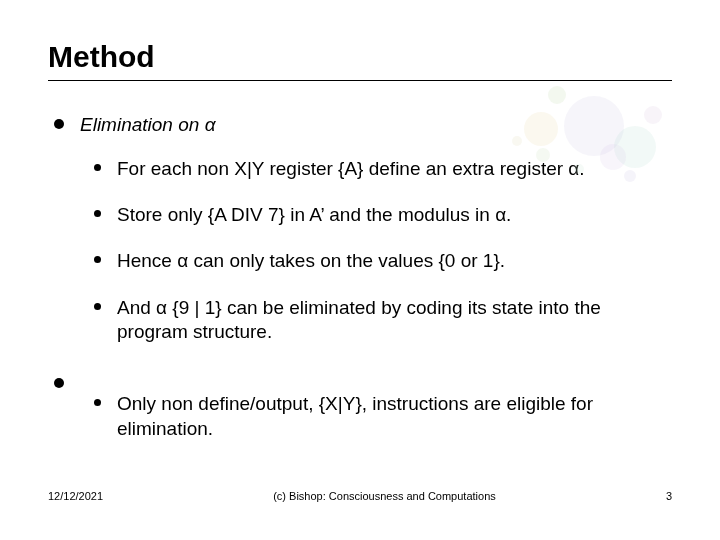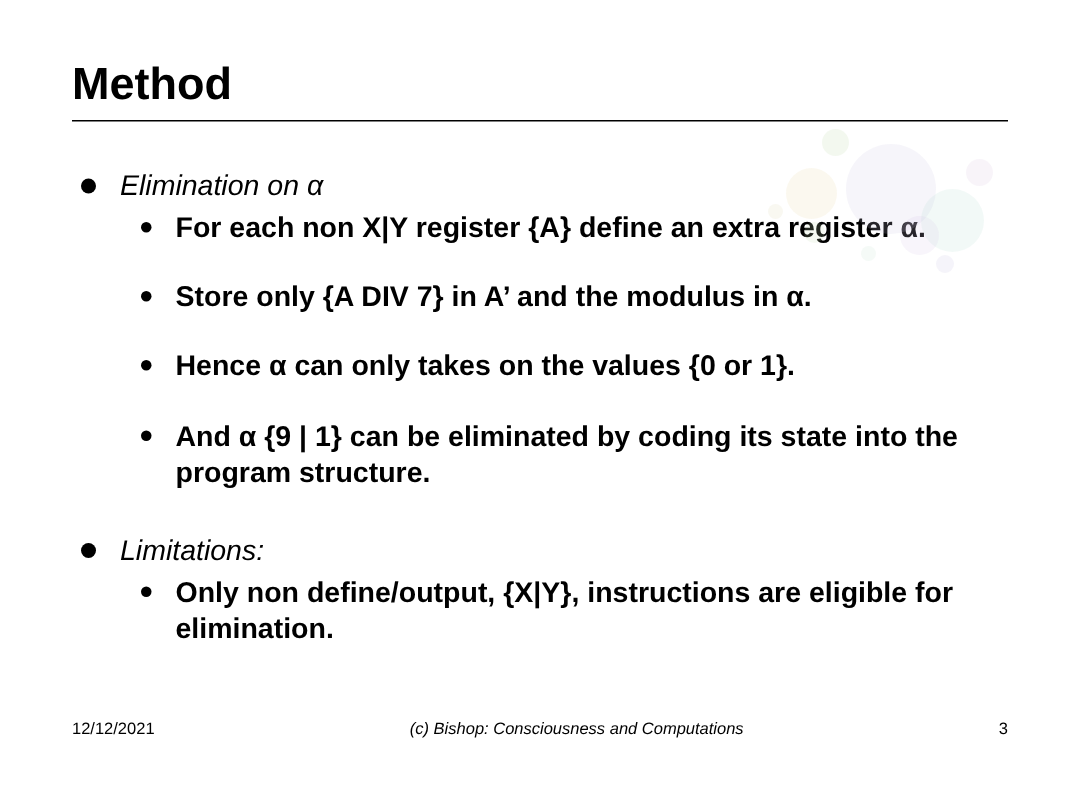--- a/index.html
+++ b/index.html
@@ -35,43 +35,43 @@
   .b1 {
     flex: 0 0 auto;
     width: 10px; height: 10px;
     background: #000;
     border-radius: 50%;
     margin-top: 6px;
     margin-right: 16px;
   }
   .l1-body { flex: 1 1 auto; font-size: 19px; line-height: 1.25; }
   .l1-head { font-style: italic; margin-top: 24px; }
-  .lvl2 { margin-top: 4px; margin-left: 14px; font-weight: bold; }
+  .lvl2 { margin-top: 20px; margin-left: 14px; }
   .lvl2 > li { display: flex; margin-bottom: 22px; }
   .lvl2 > li:last-child { margin-bottom: 0; }
   .b2 {
     flex: 0 0 auto;
     width: 7px; height: 7px;
     background: #000;
     border-radius: 50%;
     margin-top: 7px;
     margin-right: 16px;
   }
   .l2-body { flex: 1 1 auto; font-size: 19px; line-height: 1.28; }
   .tight .lvl2 > li { margin-bottom: 0; }
   .footer {
     position: absolute;
-    left: 48px; right: 48px; bottom: 24px;
+    left: 48px; right: 48px; bottom: 14px;
     display: flex;
     justify-content: space-between;
     align-items: baseline;
     font-size: 11px;
     color: #000;
   }
-  .footer .center { flex: 1; text-align: center; font-style: italic; }
+  .footer .center { flex: 1; text-align: center; }
   .footer .left { flex: 0 0 auto; }
   .footer .right { flex: 0 0 auto; }
   
   .dots {
     position: absolute;
     top: 86px;
     right: 46px;
     width: 170px;
     height: 110px;
     pointer-events: none;
@@ -128,23 +128,20 @@
             <span class="b2"></span>
             <span class="l2-body">And α {9 | 1} can be eliminated by coding its state into the program structure.</span>
           </li>
         </ul>
       </div>
     </li>
 
     <li class="tight">
       <span class="b1"></span>
       <div class="l1-body">
-        <span class="l1-head">
-          <span>Limitations:</span>
-        </span>
         <ul class="lvl2">
           <li>
             <span class="b2"></span>
             <span class="l2-body">Only non define/output, {X|Y}, instructions are eligible for elimination.</span>
           </li>
         </ul>
       </div>
     </li>
 
   </ul>

